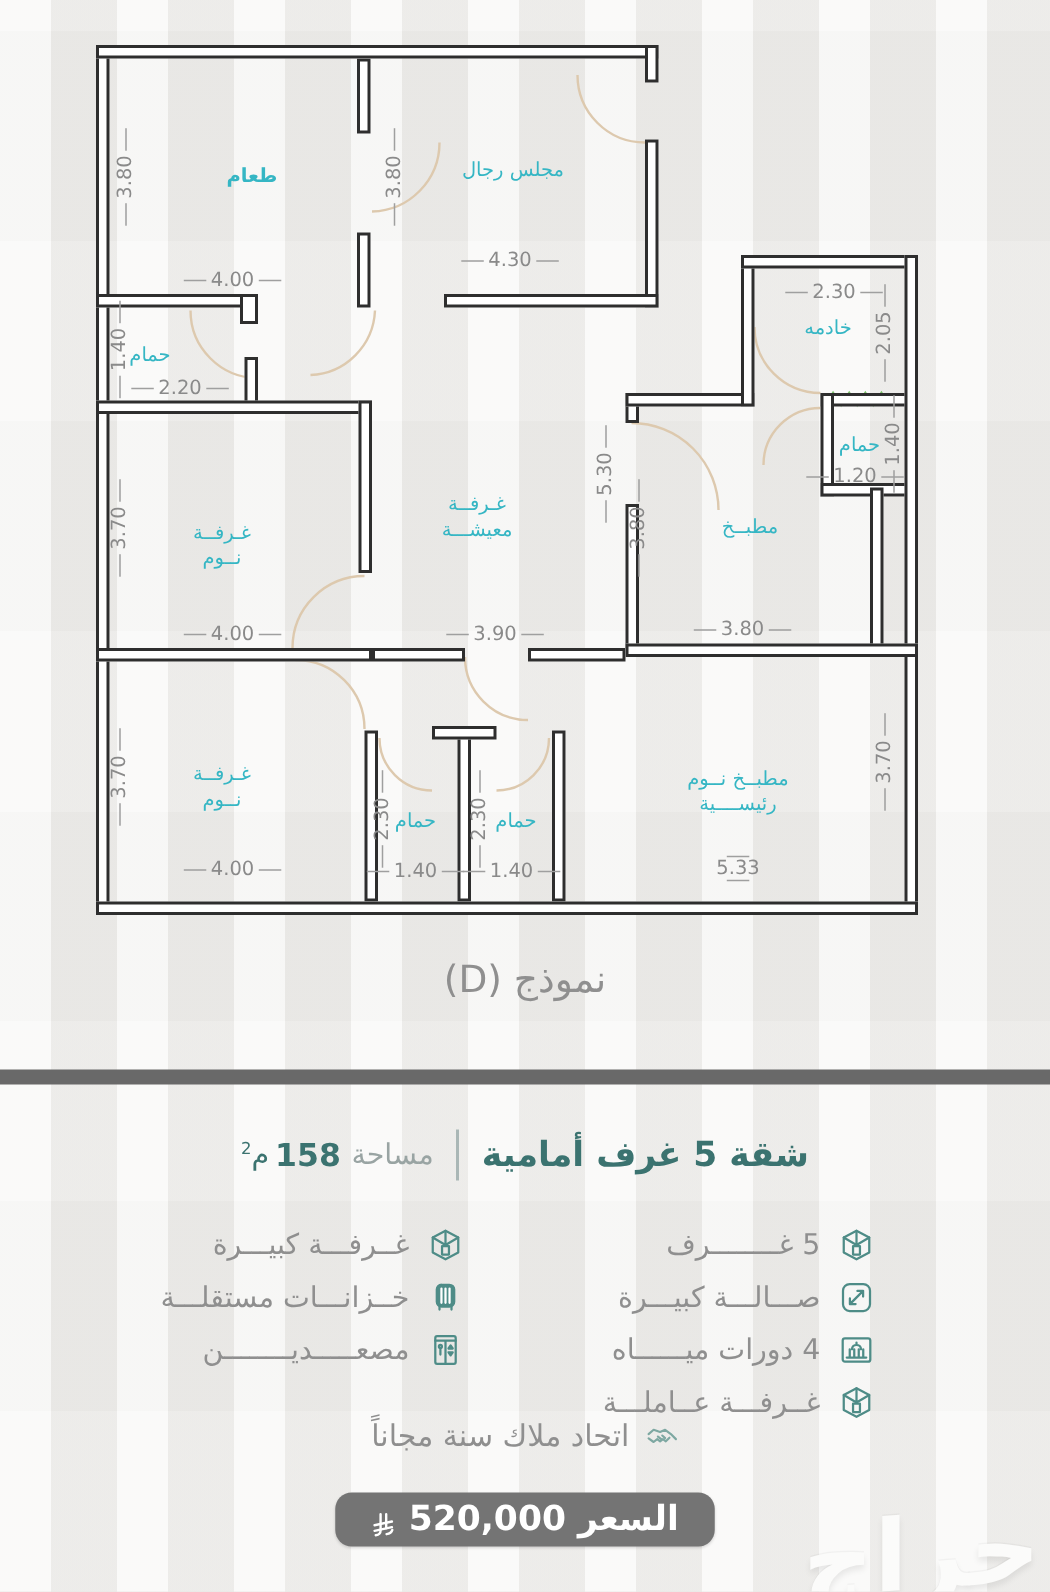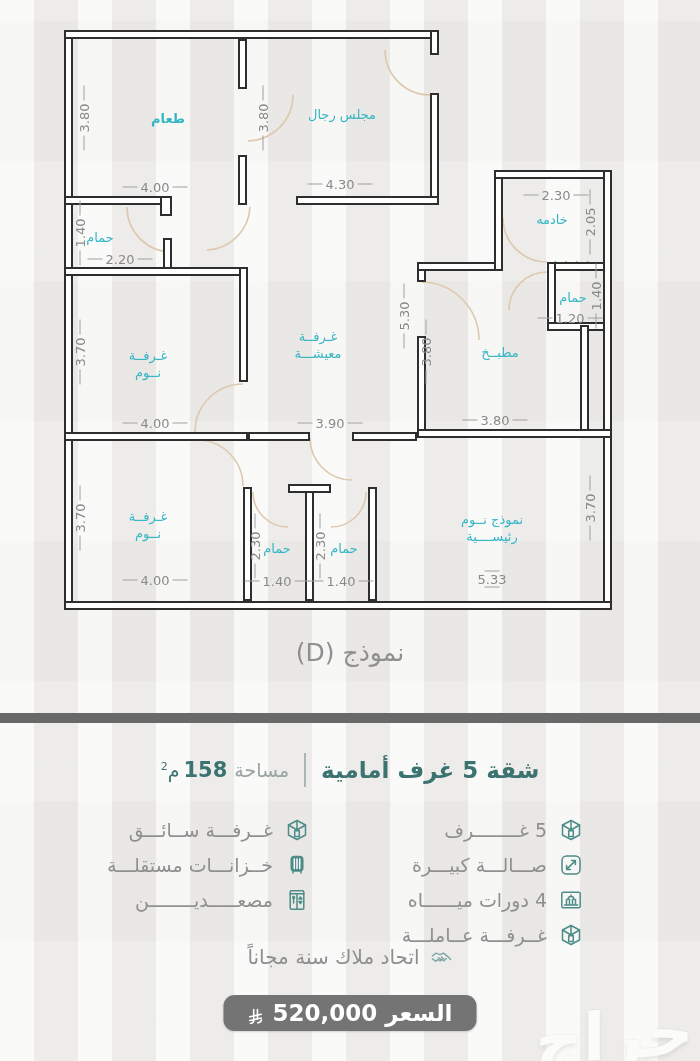--- a/index.html
+++ b/index.html
@@ -138,39 +138,39 @@
         <div>غـرفــة</div>
         <div>نــوم</div>
       </div>
       <div class="room" style="left: 277px; top: 548px;">
         <div>حمام</div>
       </div>
       <div class="room" style="left: 344px; top: 548px;">
         <div>حمام</div>
       </div>
       <div class="room" style="left: 492px; top: 528px;">
-        <div>نموذج نــوم</div>
+        <div>مطبــخ نــوم</div>
         <div>رئيســــية</div>
       </div>
       <div class="dim v" style="left: 84px; top: 118px;">
         <i></i>
         <b style="font-weight: normal;">3.80</b>
         <i></i>
       </div>
       <div class="dim v" style="left: 263px; top: 118px;">
         <i></i>
         <b style="font-weight: normal;">3.80</b>
         <i></i>
       </div>
       <div class="dim" style="left: 155px; top: 187px;">
         <i></i>
         <b style="font-weight: normal;">4.00</b>
         <i></i>
       </div>
-      <div class="dim" style="left: 340px; top: 184px;">
+      <div class="dim" style="left: 340px; top: 174px;">
         <i></i>
         <b style="font-weight: normal;">4.30</b>
         <i></i>
       </div>
       <div class="dim" style="left: 556px; top: 195px;">
         <i></i>
         <b style="font-weight: normal;">2.30</b>
         <i></i>
       </div>
       <div class="dim v" style="left: 590px; top: 222px;">
@@ -313,21 +313,21 @@
           <span class="flabel">غــرفـــة عــاملـــة</span>
         </div>
       </div>
     <div class="feat-col left">
         <div class="feat-row">
           <span class="ficon"><svg viewBox="0 0 24 24" width="100%" height="100%" fill="none" stroke="#4e8c87" stroke-width="1.5" stroke-linecap="round" stroke-linejoin="round">
               <path d="M12 2.5 20.5 7v10L12 21.5 3.5 17V7Z"></path>
               <path d="M12 2.5V12M3.5 7 12 12l8.5-5"></path>
               <rect x="9.7" y="12.8" width="4.6" height="5.6"></rect>
             </svg></span>
-          <span class="flabel">غــرفـــة ســائـــق</span>
+          <span class="flabel">غــرفـــة كبيـــرة</span>
         </div>
         <div class="feat-row">
           <span class="ficon"><svg viewBox="0 0 24 24" width="100%" height="100%" fill="none" stroke="#4e8c87" stroke-width="1.5" stroke-linecap="round" stroke-linejoin="round">
               <rect x="6.2" y="3.5" width="11.6" height="14.5" rx="3.2" fill="#4e8c87"></rect>
               <path stroke="#fff" d="M9.3 6v9.5M12 6v9.5M14.7 6v9.5"></path>
               <path d="M8 18v2M16 18v2"></path>
             </svg></span>
           <span class="flabel">خــزانـــات مستقلـــة</span>
         </div>
         <div class="feat-row">

